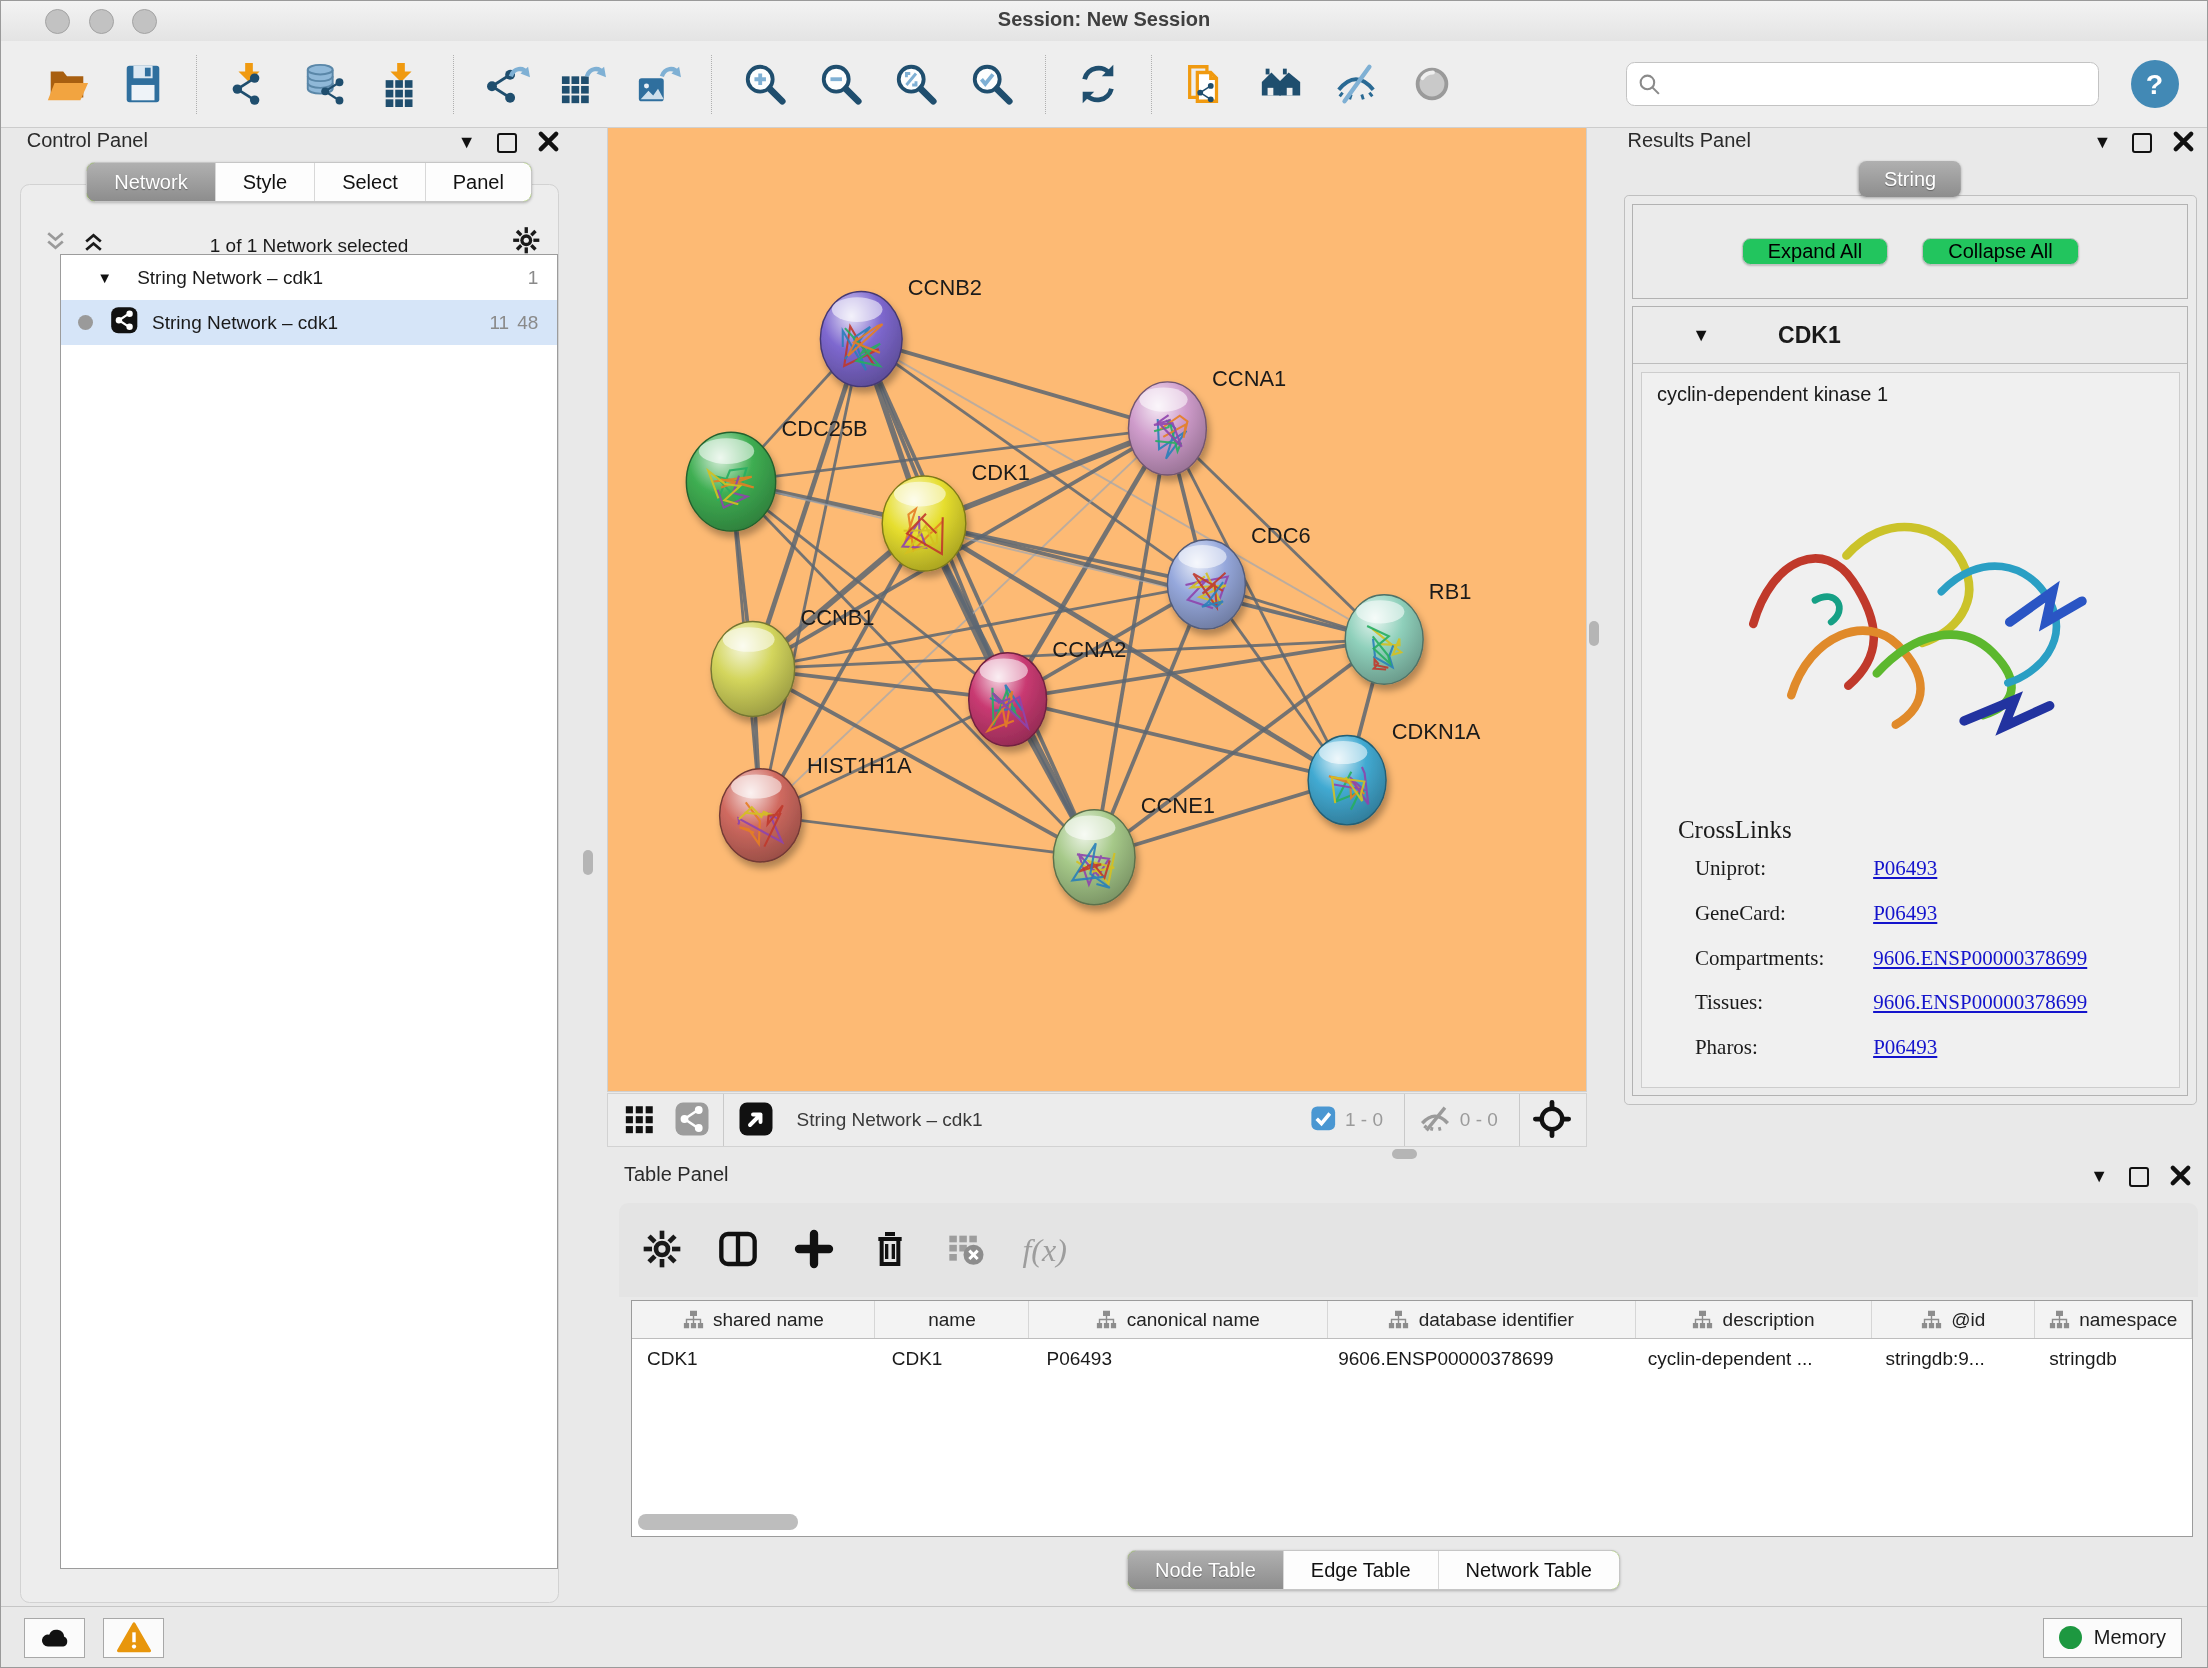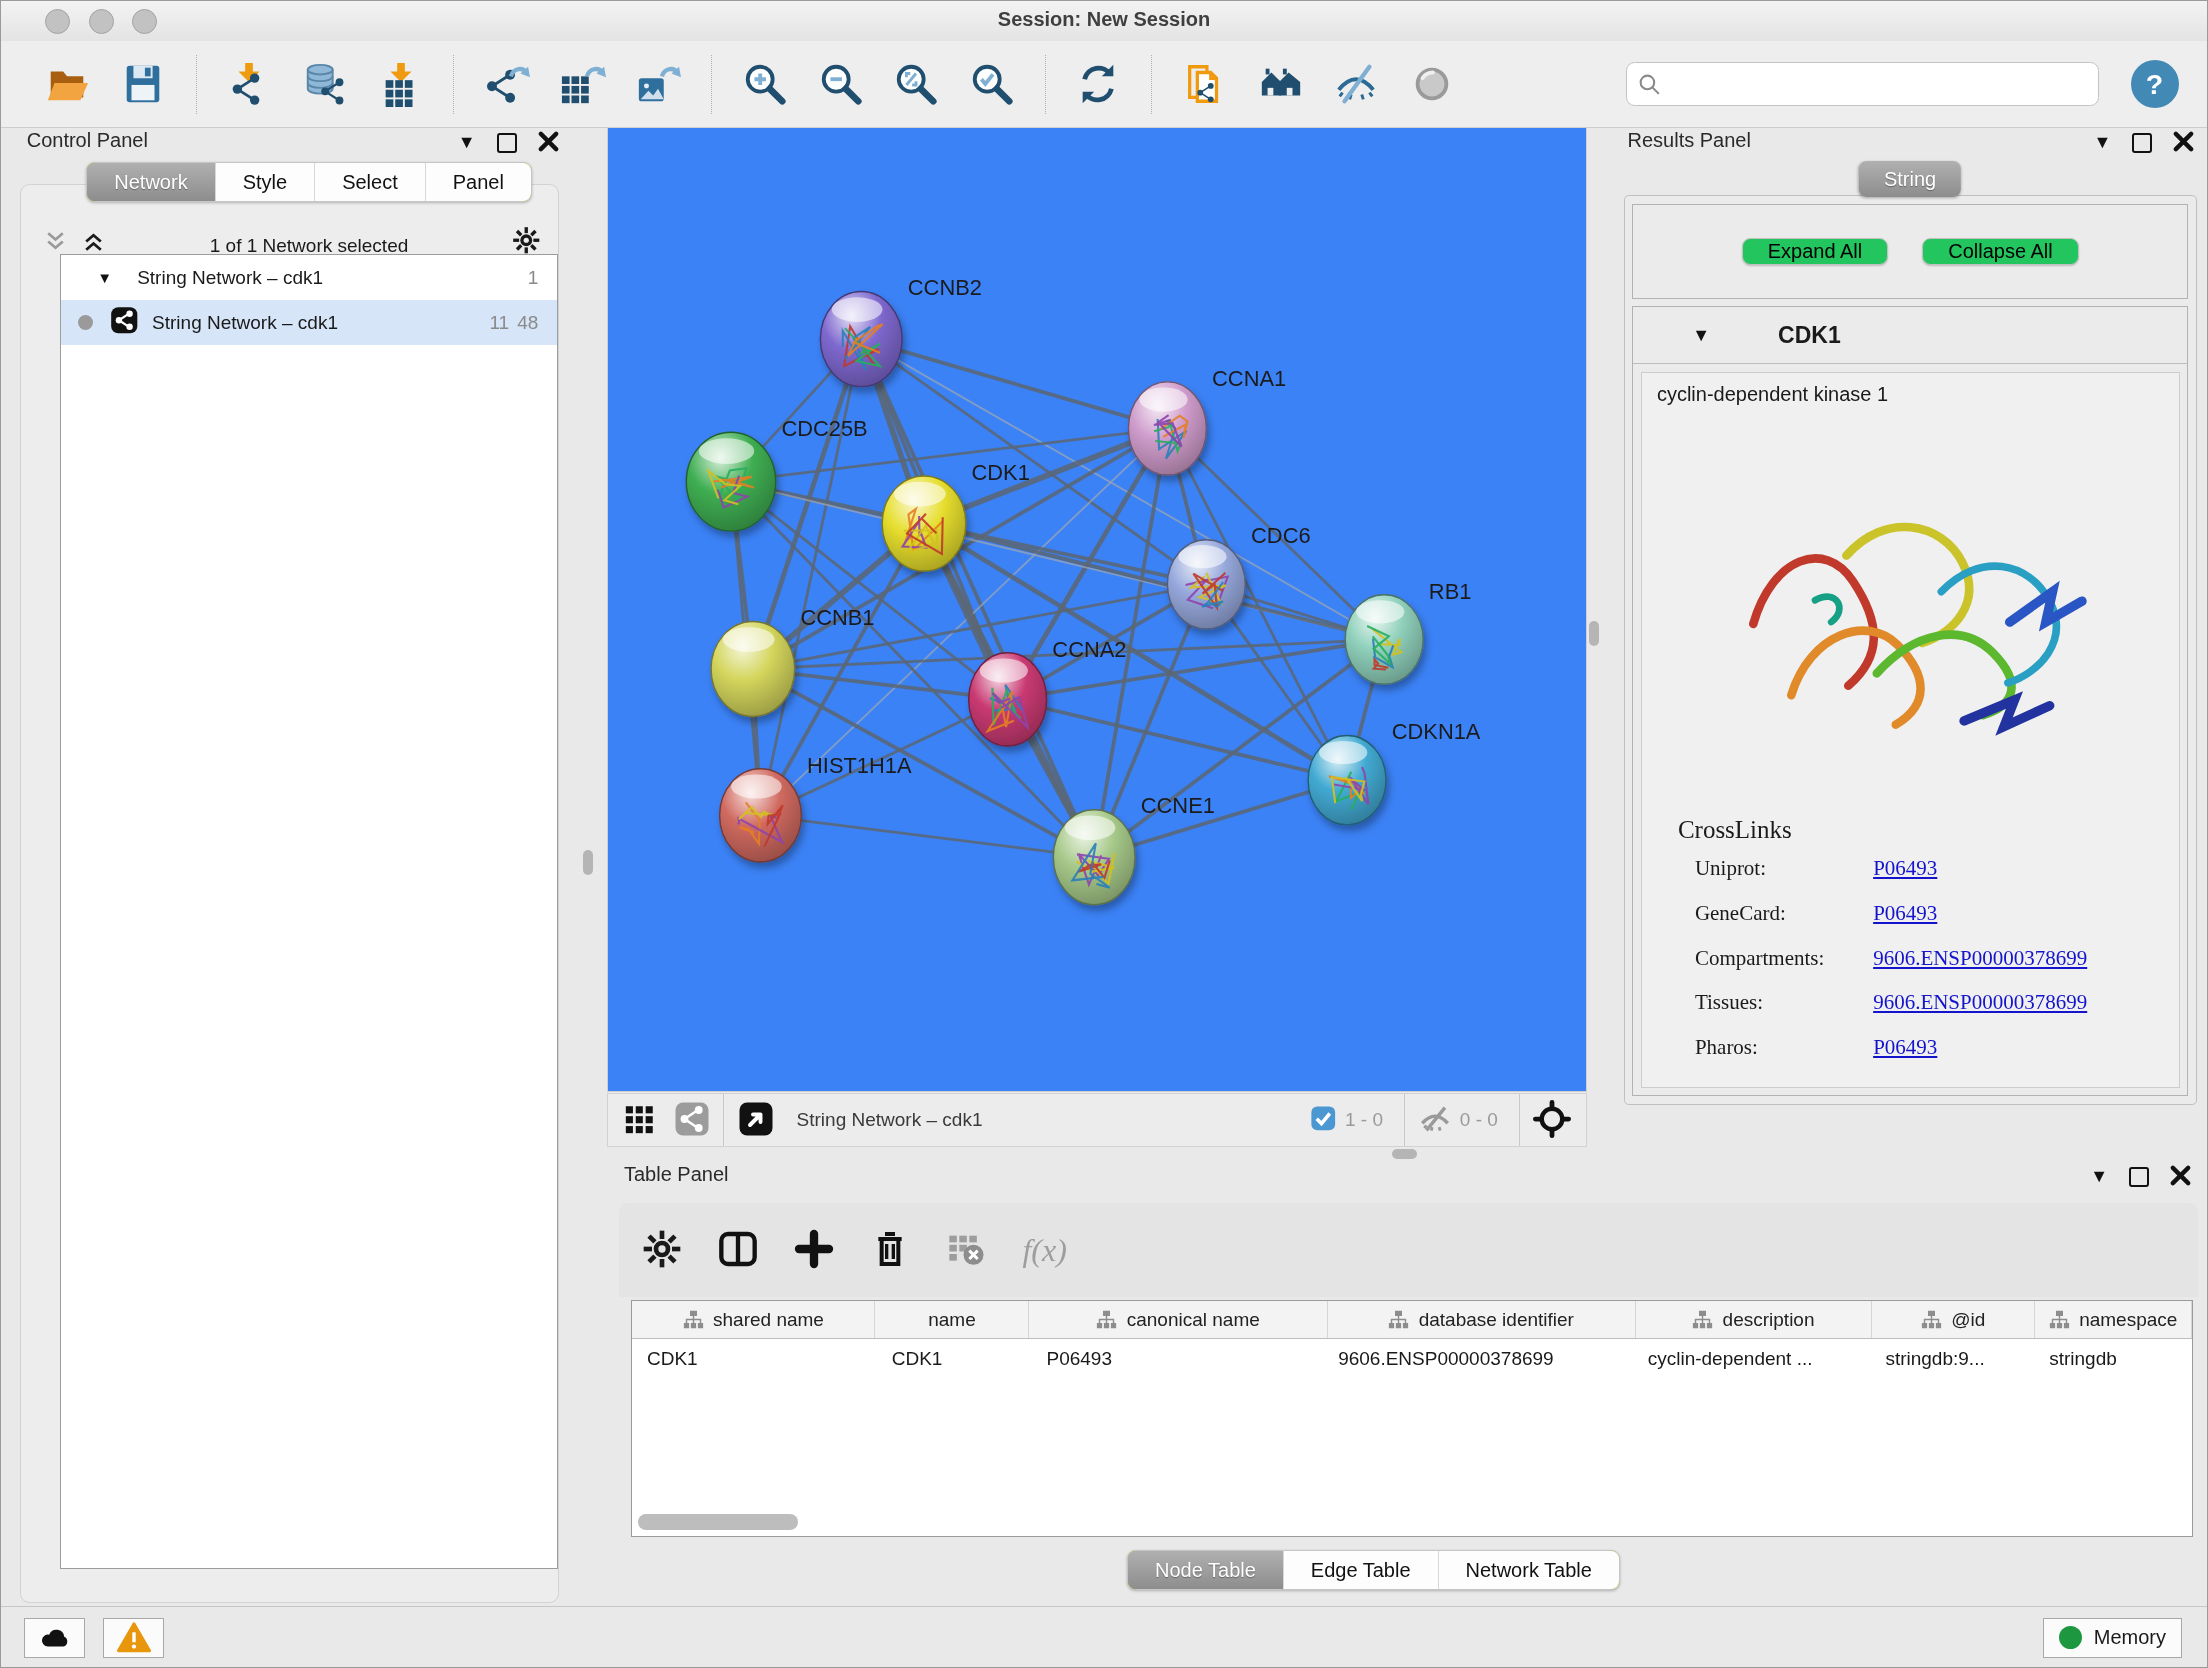--- a/index.html
+++ b/index.html
@@ -48,21 +48,21 @@
   #cp-tabs { position:absolute; left:71px; top:35px; z-index:2; }
   #cp-boxhead { position:absolute; left:4.8px; top:90px; width:539px; height:40px;
                 display:flex; align-items:flex-end; }
   #cp-tree { position:absolute; left:45px; top:127px; width:498px; height:1315px;
              background:#fff; border:1px solid #9c9c9c; }
   .tree-row { height:45px; display:flex; align-items:center; font-size:19px; }
   .tree-row.sel { background:#d6e5f8; }
   .tree-num { color:#8a8a8a; }
   
   #canvas { position:absolute; left:606px; top:126px; width:980px; height:965px;
-            background:#3b82f6; border:1px solid #d0d0d0; }
+            background:#fdba74; border:1px solid #d0d0d0; }
   #viewbar { position:absolute; left:606px; top:1092px; width:980px; height:54px;
              background:#ececec; border:1px solid #d2d2d2; display:flex; align-items:center; }
   .vb-sep { width:0; height:100%; border-left:1px solid #c9c9c9; margin:0 13.3px; }
   .vb-txt { font-size:19px; color:#3a3a3a; }
   .vb-count { font-size:19px; color:#9a9a9a; margin:0 7.6px; }
   
   #results { position:absolute; left:1617px; top:126px; width:584px; height:989px; }
   #rp-tab { position:absolute; left:50%; transform:translateX(-50%); top:34px; z-index:2;
             background:linear-gradient(#b0b0b0,#8d8d8d); color:#fff; font-size:20px;
             padding:6.7px 25px; border-radius:7.6px; text-shadow:0 1px 1px rgba(0,0,0,.35);

